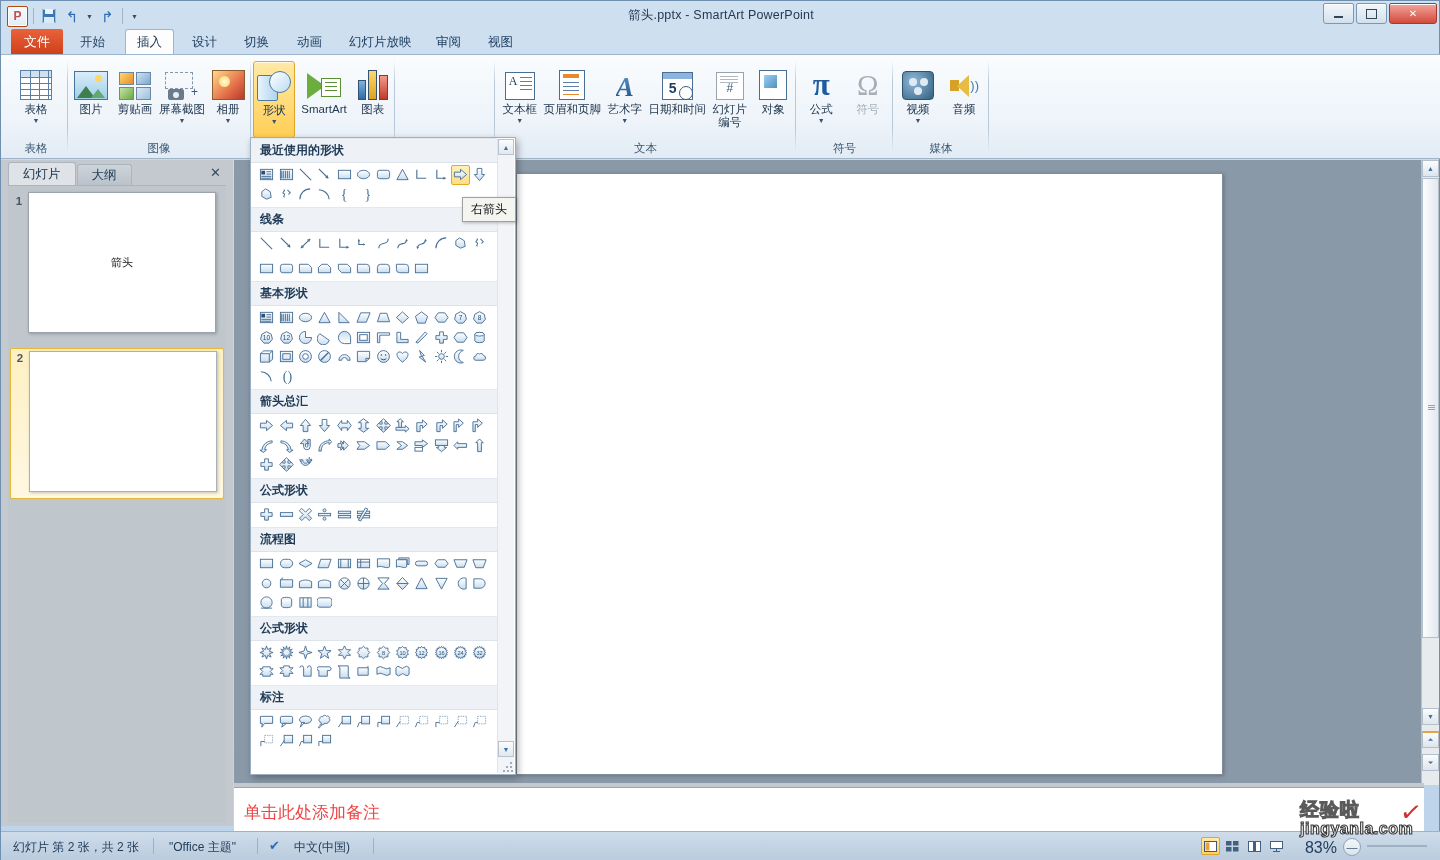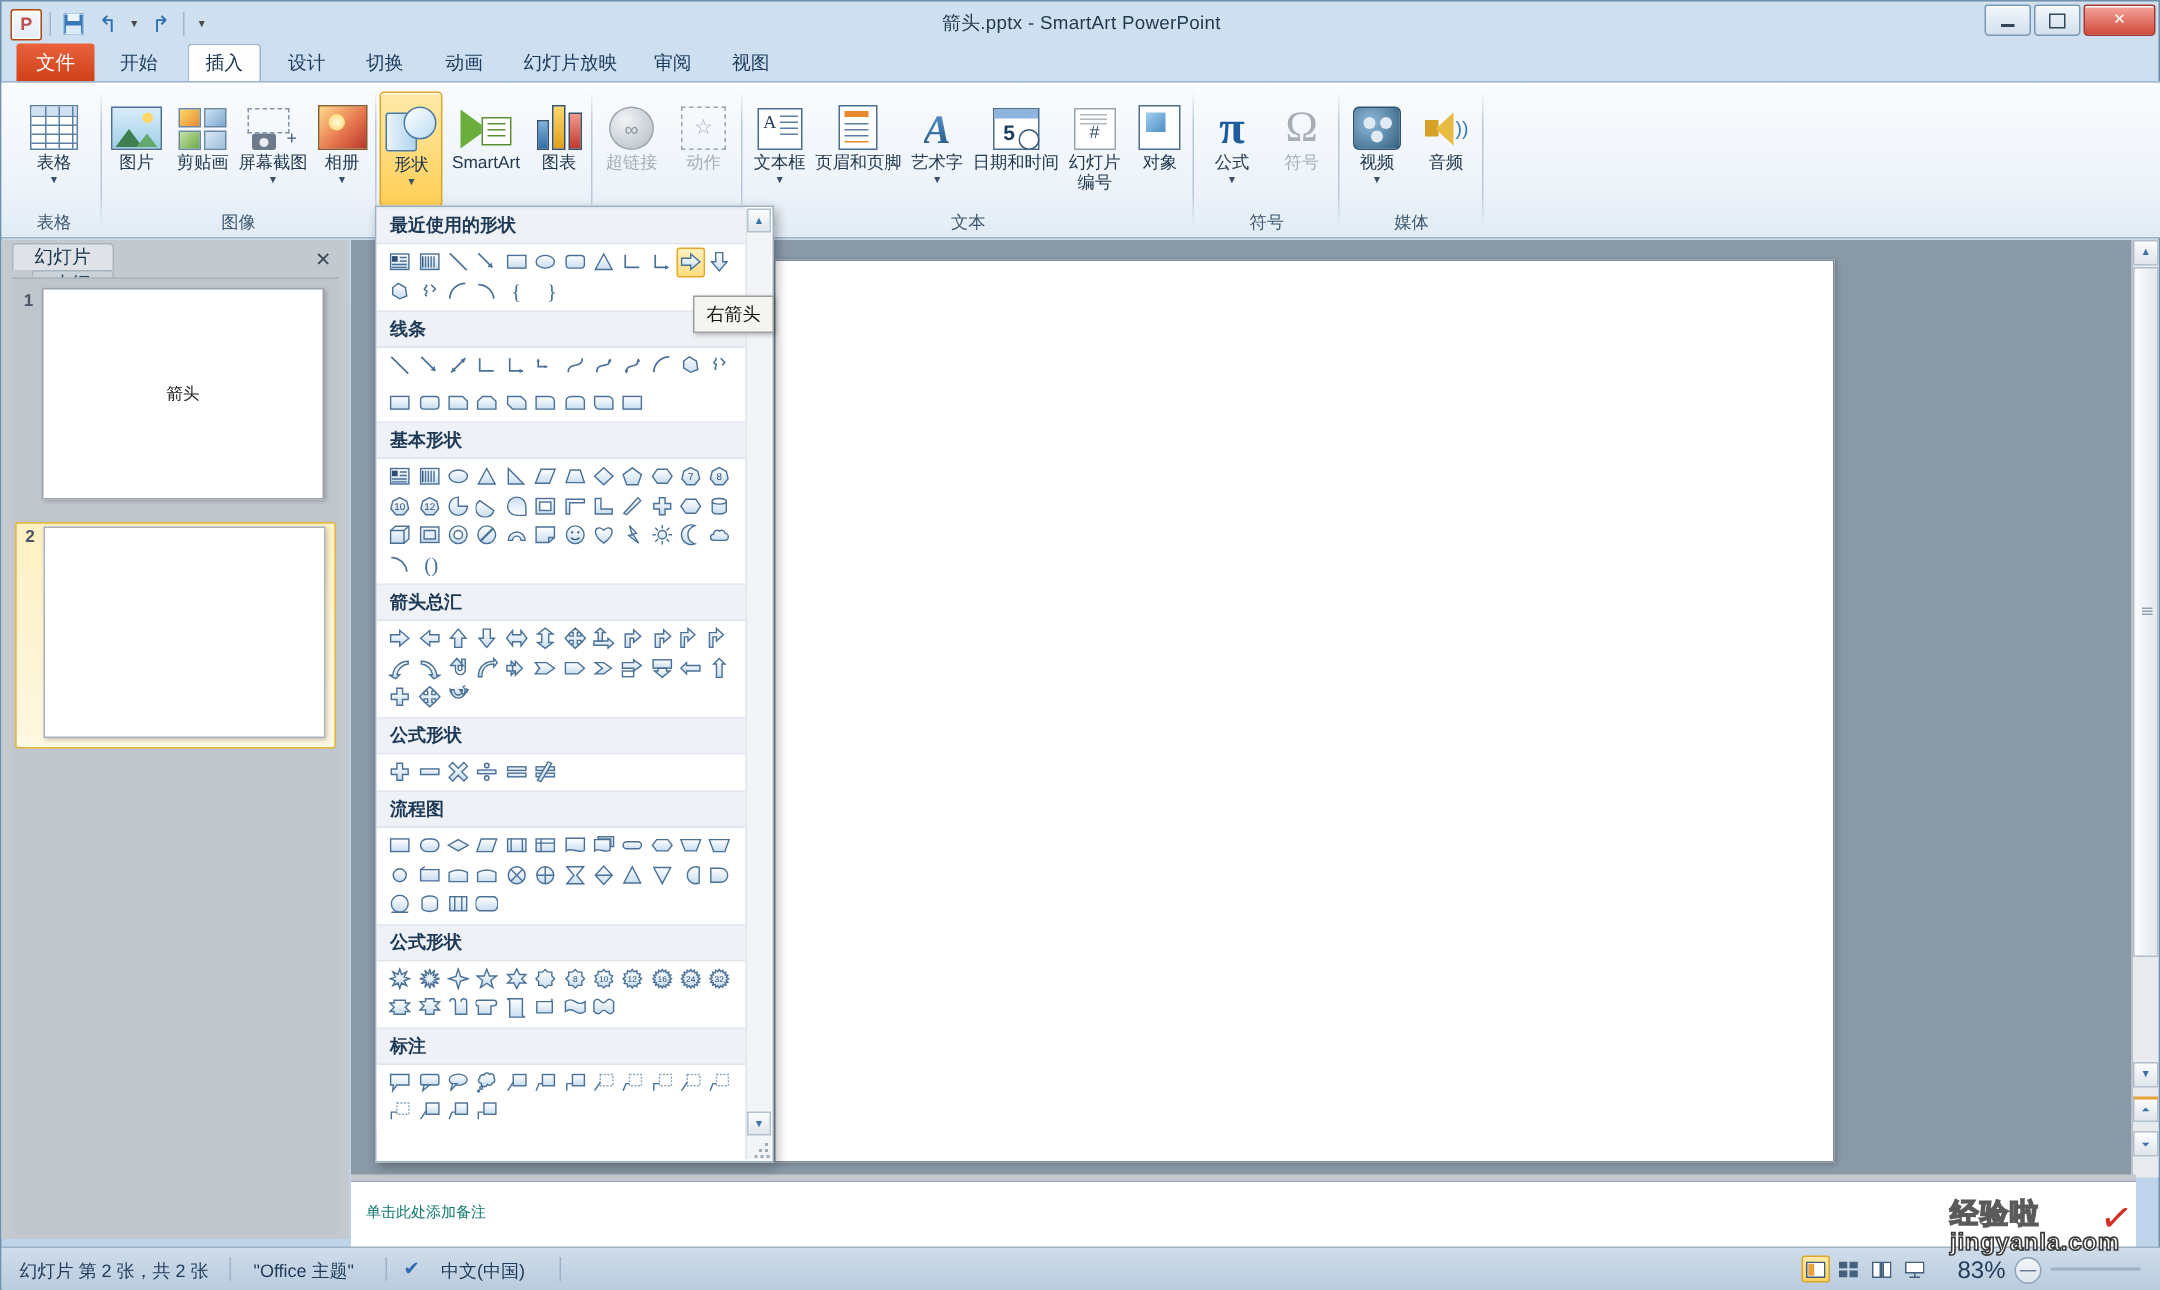--- a/index.html
+++ b/index.html
@@ -180,21 +180,21 @@
     display:flex;align-items:center;justify-content:center;font-size:7px;color:#3b73ab;}
   .sb-ar.up{top:0;}
   .sb-ar.dn{bottom:16px;}
   .grip{position:absolute;right:1px;bottom:1px;width:11px;height:11px;}
   .grip i{position:absolute;width:2px;height:2px;background:#9fadbb;}
   .tooltip{position:absolute;left:461px;top:196px;padding:3px 8px;background:#f4f4f0;
     border:1px solid #a0a0a0;font-size:12px;color:#111;box-shadow:1px 1px 3px rgba(0,0,0,.25);z-index:60;}
 
   
   .leftpane{position:absolute;left:0;top:159px;width:232px;height:666px;background:#c3c9cf;}
-  .lp-tabs{position:absolute;left:7px;top:2px;height:24px;display:flex;align-items:flex-end;flex-direction:column;}
+  .lp-tabs{position:absolute;left:7px;top:2px;height:24px;display:flex;align-items:flex-end;}
   .lp-tab{height:22px;padding:0 14px;display:flex;align-items:center;font-size:12.5px;color:#23405c;
     border:1px solid #a9b5c0;border-bottom:none;border-radius:3px 3px 0 0;
     background:linear-gradient(180deg,#cdd4da,#b9c1c9);margin-right:1px;box-sizing:border-box;}
   .lp-tab.active{background:#dfe3e7;color:#17314c;height:24px;}
   .lp-close{position:absolute;right:9px;top:4px;width:17px;height:17px;display:flex;align-items:center;
     justify-content:center;color:#3a4b5c;font-size:13px;font-weight:bold;}
   .lp-body{position:absolute;left:7px;top:25px;width:218px;height:638px;
     background:#bfc6cc;border-top:1px solid #aab4bd;box-sizing:border-box;}
   .thumb{position:absolute;display:flex;}
   .thumb .num{width:18px;text-align:center;font-size:11.5px;color:#4b5563;padding-top:3px;font-weight:bold;}
@@ -216,21 +216,21 @@
     background:linear-gradient(180deg,#fbfcfd,#dfe5eb);border:1px solid #b3bfca;box-sizing:border-box;
     display:flex;align-items:center;justify-content:center;font-size:7px;color:#3b73ab;}
   .vsb-thumb{position:absolute;left:0;top:18px;width:17px;height:460px;
     background:linear-gradient(90deg,#fcfdfe,#e2e8ee);border:1px solid #b3bfca;box-sizing:border-box;}
   .vsb-grip{position:absolute;left:5px;top:50%;transform:translateY(-50%);width:7px;height:6px;}
   .vsb-grip i{display:block;height:1px;background:#93a2b0;margin-bottom:1px;}
 
   
   .notes{position:absolute;left:233px;top:786px;width:1190px;height:44px;background:#fff;
     border-top:1px solid #9aa5b0;}
-  .notes .txt{position:absolute;left:10px;top:13px;font-size:10px;color:#0f766e;}
+  .notes .txt{position:absolute;left:10px;top:13px;font-size:17px;color:#ef4444;}
   .notes-split{position:absolute;left:233px;top:782px;width:1190px;height:4px;background:#c3c9cf;}
 
   
   .statusbar{position:absolute;left:0;top:830px;width:1440px;height:29px;
     background:linear-gradient(180deg,#cfdcea,#b9cbdd);border-top:1px solid #9fb2c4;}
   .sb-item{position:absolute;top:7px;font-size:12px;color:#1e3a58;}
   .sb-sep{position:absolute;top:6px;width:1px;height:16px;background:#9fb2c4;}
   .spell-ic{position:absolute;left:166px;top:6px;width:17px;height:16px;color:#2f6bb0;font-size:13px;}
   .viewbtns{position:absolute;right:155px;top:5px;display:flex;gap:3px;align-items:center;}
   .vb{width:19px;height:18px;display:flex;align-items:center;justify-content:center;
@@ -398,37 +398,20 @@
             <i style="height:23px;background:linear-gradient(180deg,#f49a8b,#c0392b)"></i>
           </div>
             </div>
           <div class="bl">图表</div>
         </div>
       </div>
       <div class="glabel">插图</div>
     </div>
     <div class="gdiv" style="left:393px"></div>
 
-    <div class="rgroup" style="left:396px;width:96px">
-      <div class="gbody" style="justify-content:space-around">
-        <div class="bigbtn dim" style="width:44px">
-          <div class="bi">
-              <div class="ic ic-gray"></div>
-            </div>
-          <div class="bl">超链接</div>
-        </div>
-        <div class="bigbtn dim" style="width:44px">
-          <div class="bi">
-              <div class="ic ic-act"></div>
-            </div>
-          <div class="bl">动作</div>
-        </div>
-      </div>
-      <div class="glabel">链接</div>
-    </div>
     <div class="gdiv" style="left:493px"></div>
 
     <div class="rgroup" style="left:496px;width:297px">
       <div class="gbody" style="justify-content:space-around">
         <div class="bigbtn" style="width:44px">
           <div class="bi">
               <div class="ic ic-tb"></div>
             </div>
           <div class="bl">文本框</div>
           <div class="bc">▼</div>

